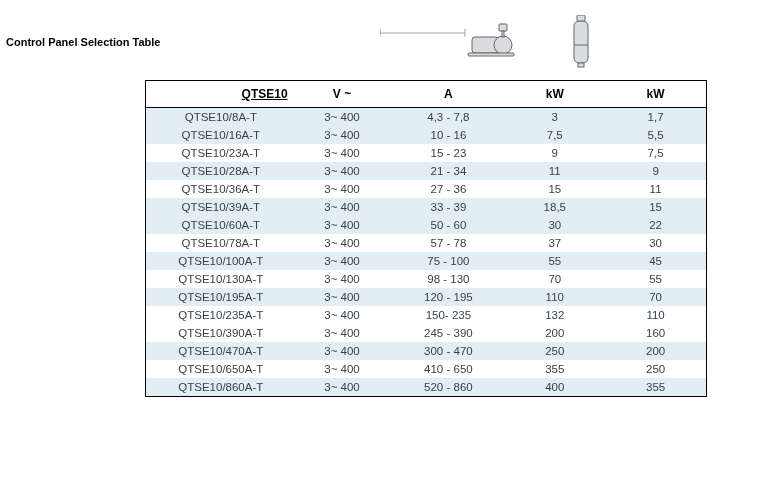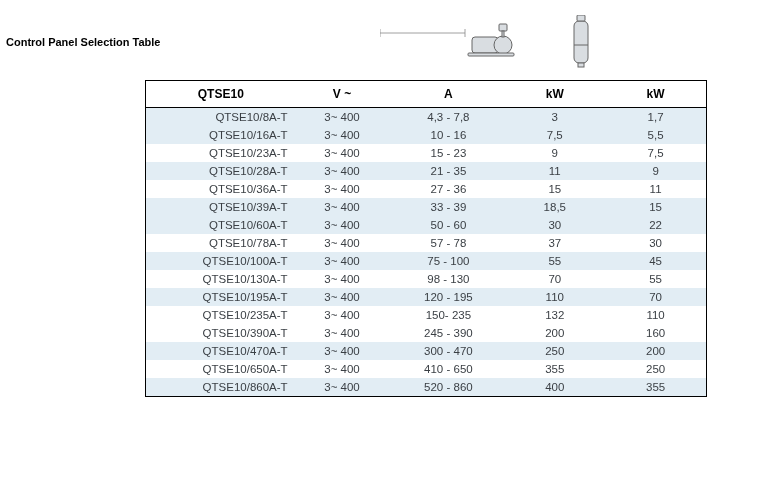--- a/index.html
+++ b/index.html
@@ -41,31 +41,32 @@
   }
   thead th {
     text-align: center;
     font-weight: bold;
     font-size: 12px;
     padding: 6px 4px 6px 4px;
     color: #000;
     border-bottom: 1px solid #000;
   }
   thead th:first-child {
-    text-align: center;
+    text-align: right;
     padding-left: 8px;
+    text-decoration: underline;
   }
   tbody td {
     text-align: center;
     font-size: 11.5px;
     padding: 3px 4px;
     color: #3a3f44;
   }
   tbody td:first-child {
-    text-align: right;
+    text-align: center;
     padding-left: 8px;
   }
   tbody tr.alt td {
     background: #e2edf4;
   }
   .col-model { width: 26%; }
   .col-v     { width: 18%; }
   .col-a     { width: 20%; }
   .col-kw1   { width: 18%; }
   .col-kw2   { width: 18%; }
@@ -135,21 +136,21 @@
         <tr>
           <td>QTSE10/23A-T</td>
           <td>3~ 400</td>
           <td>15 - 23</td>
           <td>9</td>
           <td>7,5</td>
         </tr>
         <tr class="alt">
           <td>QTSE10/28A-T</td>
           <td>3~ 400</td>
-          <td>21 - 35</td>
+          <td>21 - 34</td>
           <td>11</td>
           <td>9</td>
         </tr>
         <tr>
           <td>QTSE10/36A-T</td>
           <td>3~ 400</td>
           <td>27 - 36</td>
           <td>15</td>
           <td>11</td>
         </tr>

